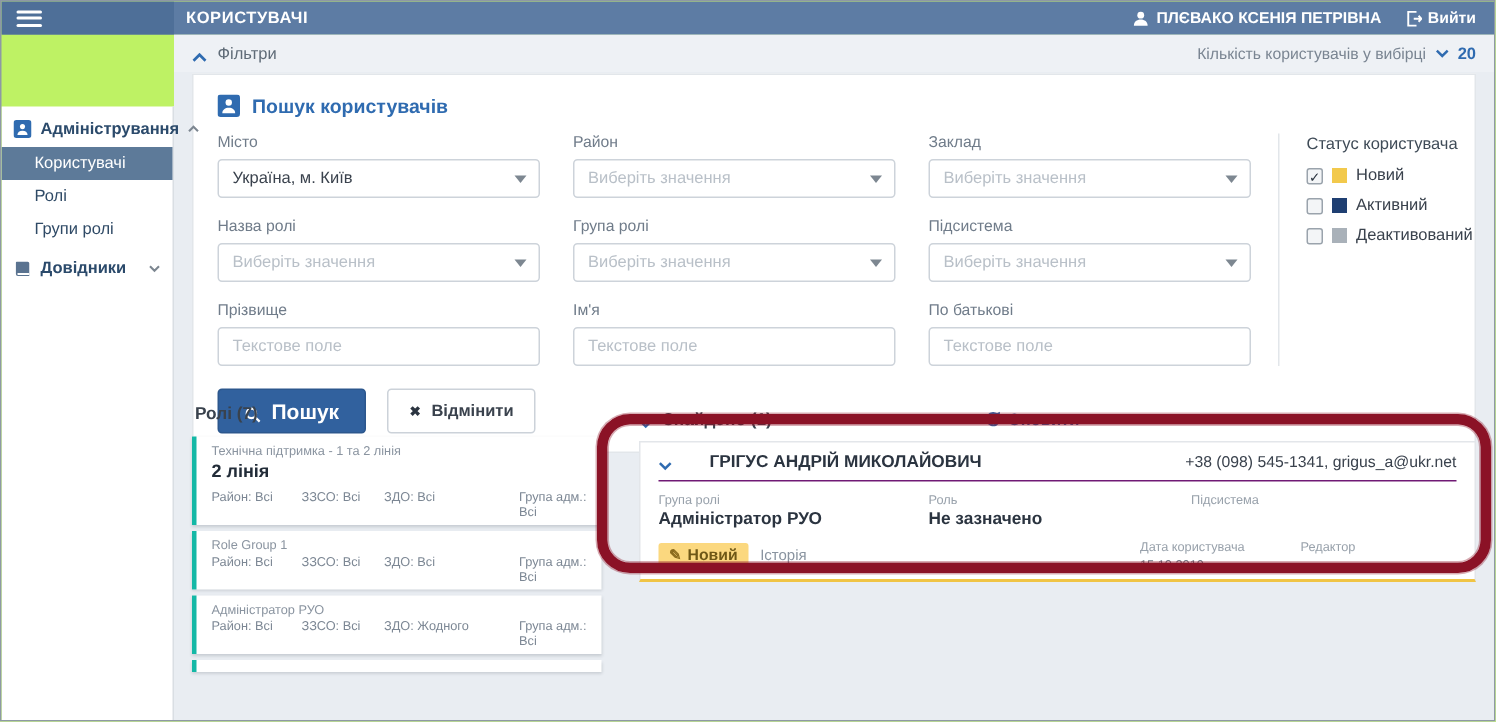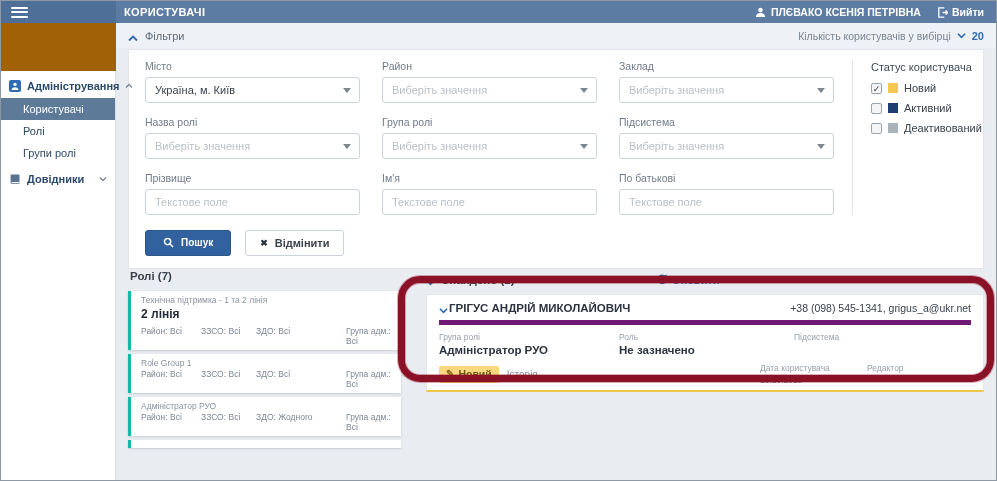--- a/index.html
+++ b/index.html
@@ -1,17 +1,17 @@
 <!DOCTYPE html>
 <html><head>
 <meta charset="utf-8">
 <style>
   * { margin:0; padding:0; box-sizing:border-box; }
   body { font-family:"Liberation Sans", sans-serif; background:#cfd6dd; }
-  .page { position:relative; width:997px; height:481px; background:#a16207; overflow:hidden; border:1px solid #8e99a4; }
+  .page { position:relative; width:997px; height:481px; background:#bef264; overflow:hidden; border:1px solid #8e99a4; }
 
   
   .topbar { position:absolute; top:0; left:0; right:0; height:22px; background:#5d7ca4; display:flex; align-items:center; z-index:5; }
   .topbar-left { width:115px; height:100%; background:#4e6f98; display:flex; align-items:center; padding-left:10px; flex:none; }
   .hamburger { width:17px; height:11px; display:flex; flex-direction:column; justify-content:space-between; cursor:pointer; }
   .hamburger span { display:block; height:2px; background:#fff; border-radius:1px; }
   .topbar-title { margin-left:8px; font-size:11px; font-weight:bold; color:#fff; letter-spacing:.4px; }
   .topbar-right { margin-left:auto; display:flex; align-items:center; padding-right:12px; color:#fff; }
   .tb-user { display:flex; align-items:center; gap:5px; font-size:10.5px; font-weight:bold; cursor:pointer; }
   .tb-logout { display:flex; align-items:center; gap:4px; font-size:10.5px; font-weight:bold; margin-left:16px; cursor:pointer; }
@@ -42,42 +42,42 @@
   .inputbox input { width:100%; height:26px; border:1px solid #cdd3da; border-radius:3px; padding:0 9px; font-size:11px; color:#3a424d; font-family:"Liberation Sans",sans-serif; background:#fff; outline:none; }
   .inputbox.dd input { padding-right:22px; }
   .inputbox input::placeholder { color:#b9c0c8; opacity:1; }
   .caret { position:absolute; right:9px; top:11px; width:0; height:0; border-left:4px solid transparent; border-right:4px solid transparent; border-top:5px solid #7d8791; pointer-events:none; }
   .status-col { margin-left:18px; padding-left:18px; border-left:1px solid #e2e6ea; min-width:152px; }
   .status-title { font-size:11px; color:#3f4b57; margin:1px 0 9px; }
   .status-opt { display:flex; align-items:center; gap:6px; margin-bottom:8px; font-size:11px; color:#3a424d; cursor:pointer; }
   .cb { width:11px; height:11px; border:1px solid #9aa3ac; border-radius:2px; background:#f3f5f7; font-size:9px; line-height:10px; text-align:center; color:#2b3440; flex:none; }
   .sq { width:10px; height:10px; flex:none; }
   .buttons-row { margin-top:15px; display:flex; gap:14px; }
-  .btn-primary { display:flex; align-items:flex-start; gap:7px; background:#31619e; color:#fff; font-weight:bold; font-size:10px; padding:6px 17px; border-radius:3px; border:1px solid #2c578d; cursor:pointer; }
+  .btn-primary { display:flex; align-items:flex-end; gap:7px; background:#31619e; color:#fff; font-weight:bold; font-size:14px; padding:6px 17px; border-radius:3px; border:1px solid #2c578d; cursor:pointer; }
   .btn-secondary { display:flex; align-items:center; gap:7px; background:#fff; color:#3a424d; font-size:11px; font-weight:bold; padding:6px 14px; border-radius:3px; border:1px solid #ccd2d9; cursor:pointer; }
   .btn-x { font-size:9px; color:#2b3440; }
 
   
   .columns { position:absolute; top:241px; left:12px; right:12px; bottom:0; display:flex; gap:25px; }
   .roles-col { width:273px; flex:none; }
   .roles-header { font-size:11.5px; font-weight:bold; color:#39424d; margin:6px 0 9px 2px; }
   .role-card { background:#fff; border-left:3px solid #14b8a6; box-shadow:0 1px 2px rgba(40,50,60,.18); margin-bottom:4px; padding:4px 10px 4px; cursor:pointer; }
   .role-group { font-size:8.5px; color:#8a94a0; line-height:11px; }
   .role-name { font-size:12px; font-weight:bold; color:#222c38; margin:1px 0 5px; line-height:14px; }
   .role-fields { display:flex; font-size:8.5px; color:#7c8794; line-height:10px; }
   .role-fields span:nth-child(1){ width:60px; } .role-fields span:nth-child(2){ width:55px; }
   .role-fields span:nth-child(3){ width:90px; } .role-fields span:nth-child(4){ flex:1; }
 
   .results-col { flex:1; position:relative; }
   .results-header { display:flex; align-items:center; margin-top:8px; position:relative; height:15px; }
   .results-title { display:flex; align-items:flex-end; gap:7px; font-size:11.5px; font-weight:bold; color:#39424d; cursor:pointer; }
   .refresh-link { position:absolute; left:47%; transform:translateX(-50%); display:flex; align-items:center; gap:4px; font-size:11px; font-weight:bold; color:#2f6bb0; cursor:pointer; }
 
   .user-card { margin-top:7px; background:#fff; border:1px solid #e3e6ea; border-bottom:2px solid #f0c445; padding:7px 12px 6px; }
-  .uc-header { display:flex; align-items:flex-end; gap:1px; padding-bottom:6px; border-bottom:5px solid #701a75; cursor:pointer; }
+  .uc-header { display:flex; align-items:flex-end; gap:25px; padding-bottom:6px; border-bottom:1px solid #701a75; cursor:pointer; }
   .uc-name { font-size:11.5px; font-weight:bold; color:#2b3440; }
   .uc-contact { margin-left:auto; font-size:10.5px; color:#3a424d; }
   .uc-details { display:flex; margin-top:7px; }
   .uc-col1 { width:180px; } .uc-col2 { width:175px; } .uc-col3 { flex:1; }
   .uc-label { font-size:8.5px; color:#98a1ab; }
   .uc-value { font-size:11.5px; font-weight:bold; color:#2b3440; margin-top:2px; }
   .uc-footer { position:relative; margin-top:8px; height:20px; display:flex; align-items:center; }
   .badge-new { display:inline-flex; align-items:center; gap:4px; background:#fbd87f; color:#6e5716; font-size:10.5px; font-weight:bold; padding:2px 7px 3px; border-radius:2px; }
   .badge-pencil { font-size:10px; color:#8a6a1c; }
   .history-link { margin-left:8px; font-size:10px; color:#8a94a0; cursor:pointer; }
@@ -178,20 +178,30 @@
         <span>
           <svg width="9" height="7" viewBox="0 0 10 7" fill="none" stroke="#2f6bb0" stroke-width="1.8">
               <path d="M1 1.5 5 5.5 9 1.5"></path>
             </svg>
         </span>
         <span class="count-value">20</span>
       </div>
     </div>
 
     <div class="search-card">
+      <div class="search-header">
+        <span>
+          <svg width="15" height="15" viewBox="0 0 14 14">
+              <rect width="14" height="14" rx="2" fill="#2f6bb0"></rect>
+              <circle cx="7" cy="5" r="2" fill="#fff"></circle>
+              <path d="M3 11.6c0-2.1 1.8-3.3 4-3.3s4 1.2 4 3.3z" fill="#fff"></path>
+            </svg>
+        </span>
+        <span class="search-title">Пошук користувачів</span>
+      </div>
 
       <div class="form-wrap">
         <div class="fields-grid">
 
           <div class="field">
             <label>Місто</label>
             <div class="inputbox dd"><input type="text" readonly="" value="Україна, м. Київ" style=""><span class="caret"></span></div>
           </div>
           <div class="field">
             <label>Район</label>

